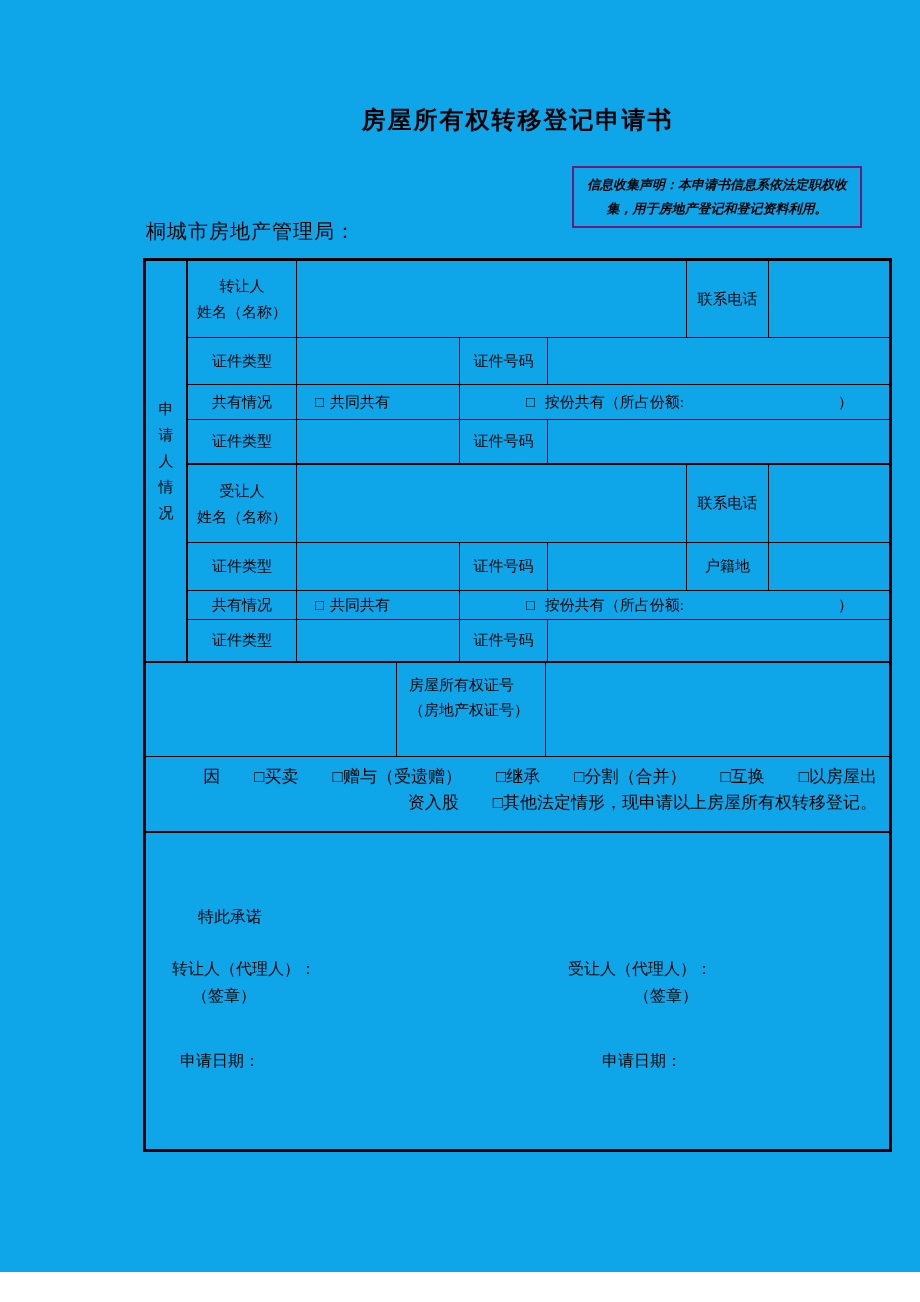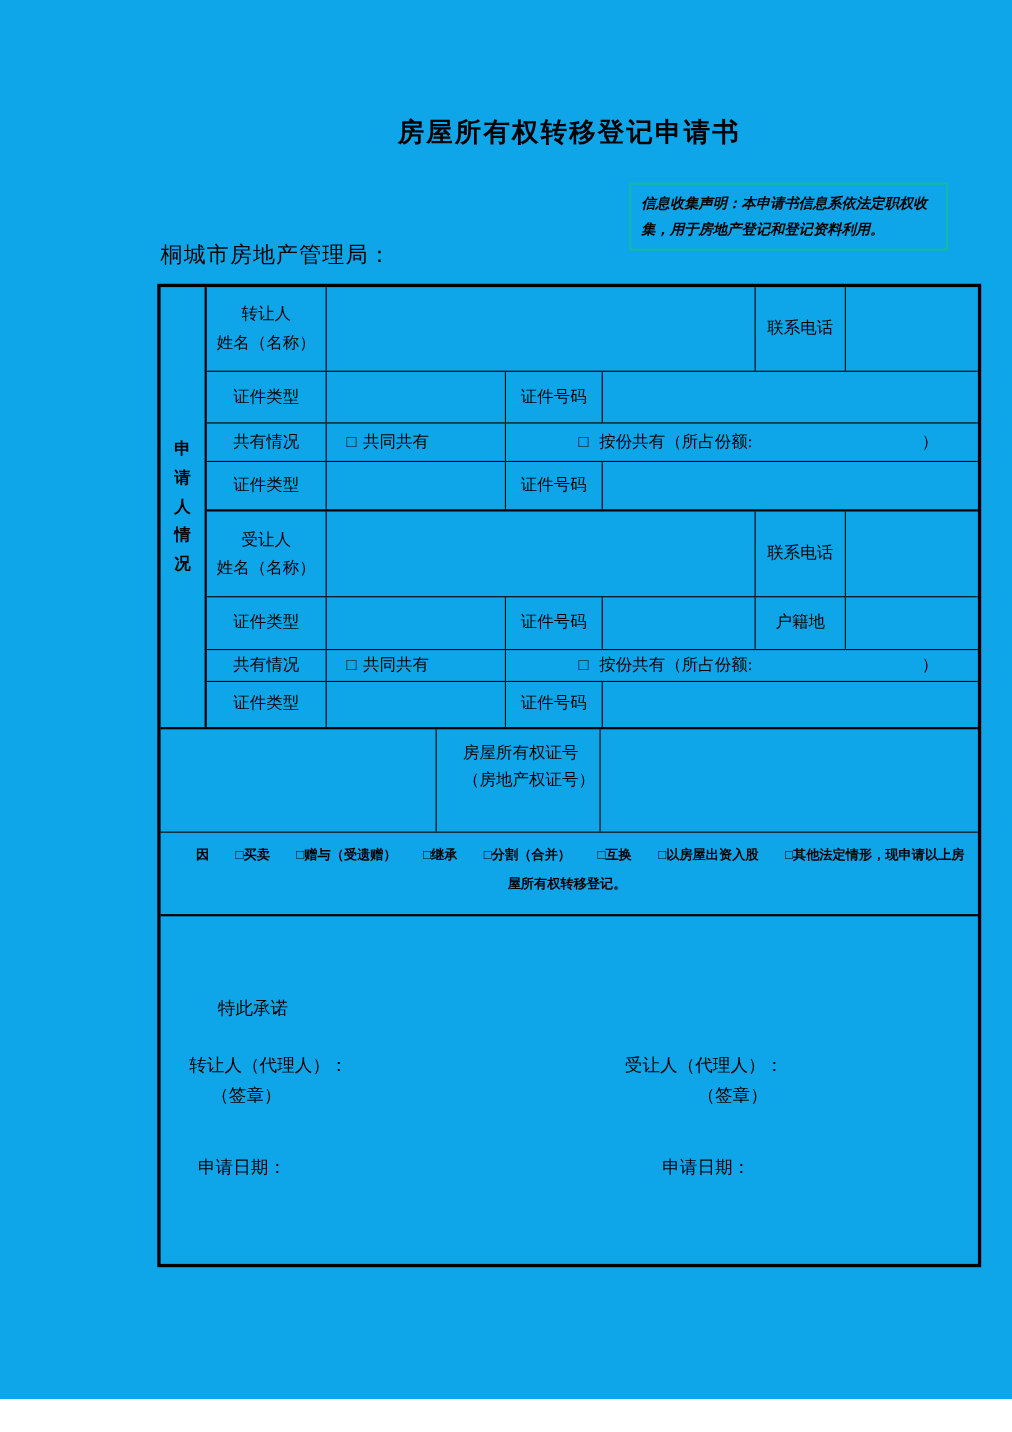--- a/index.html
+++ b/index.html
@@ -2,33 +2,33 @@
 <html><head>
 <meta charset="utf-8">
 <style>
   html,body{margin:0;padding:0;background:#fff;}
   .page{position:relative;width:920px;height:1272px;background:#0ea5e9;color:#000;
         font-family:"Liberation Serif","DejaVu Serif",serif;overflow:hidden;}
 
   .title{position:absolute;left:143px;top:104px;width:749px;text-align:center;
          font-size:24px;font-weight:bold;letter-spacing:2px;}
 
-  .notice{position:absolute;left:572px;top:166px;width:290px;height:62px;border:2px solid #14b8a6;
+  .notice{position:absolute;left:572px;top:166px;width:290px;height:62px;border:2px solid #701a75;
           box-sizing:border-box;padding:5px 9px;font-size:13px;font-weight:bold;font-style:italic;
-          line-height:24px;text-align:left;}
+          line-height:24px;text-align:center;}
 
   .salutation{position:absolute;left:146px;top:218px;font-size:20px;font-weight:normal;letter-spacing:1px;}
 
   .form-table{position:absolute;left:143px;top:258px;width:749px;height:894px;border:3px solid #000;
               box-sizing:border-box;display:flex;flex-direction:column;font-size:15px;}
 
   .section{display:flex;flex:none;}
   .section.s2,.section.s3{border-top:2px solid #000;box-sizing:border-box;}
   .side-col{width:40px;flex:none;border-right:2px solid #000;display:flex;align-items:center;justify-content:center;}
-  .side-text{width:16px;line-height:26px;text-align:center;word-break:break-all;font-size:15px;font-weight:bold;}
+  .side-text{width:16px;line-height:26px;text-align:center;word-break:break-all;font-size:15px;}
   .rows{flex:1;display:flex;flex-direction:column;min-width:0;}
 
   .row{display:flex;border-bottom:1px solid #000;box-sizing:border-box;flex:none;}
   .row:last-child{border-bottom:none;}
   .row.thick{border-bottom:2px solid #000;}
   .h77{height:77px}.h47{height:47px}.h35{height:35px}.h45{height:45px}
   .h78{height:78px}.h48{height:48px}.h29{height:29px}.h41{height:41px}
   .h94{height:94px}.h74{height:74px}
 
   .cell{border-right:1px solid #000;box-sizing:border-box;display:flex;align-items:center;
@@ -36,22 +36,22 @@
   .cell:last-child{border-right:none;}
   .cell.fill{flex:1;}
   .w109{width:109px}.w390{width:390px}.w82{width:82px}.w163{width:163px}
   .w88{width:88px}.w251{width:251px}.w149{width:149px}.w139{width:139px}
 
   .two-line div{line-height:26px;}
   .cb{display:inline-block;margin-right:6px;}
   .co-joint{justify-content:flex-start;padding-left:18px;text-align:left;}
   .co-share{justify-content:space-between;padding:0 36px 0 66px;text-align:left;}
 
-  .certno-cell{align-items:flex-start;justify-content:flex-end;padding:10px 4px 0 12px;text-align:left;}
-  .reason-cell{display:block;padding:7px 12px 0 8px;text-indent:2em;text-align:center;line-height:26px;font-size:12px;font-weight:bold;}
+  .certno-cell{align-items:flex-start;justify-content:flex-start;padding:10px 4px 0 12px;text-align:left;}
+  .reason-cell{display:block;padding:7px 12px 0 8px;text-indent:2em;text-align:right;line-height:26px;font-size:17px;}
   .remark-row{display:flex;align-items:center;}
   .remark-label{font-weight:bold;padding-left:8px;flex:none;}
   .remark-field{flex:1;height:100%;}
 
   .s3-body{position:relative;flex:1;font-size:16px;text-align:left;}
   .statement{position:absolute;top:24px;left:6px;right:8px;text-indent:2em;line-height:23px;margin:0;}
   .promise{position:absolute;top:74px;left:52px;font-family:Liberation Mono, monospace;}
   .sign-left{position:absolute;top:126px;left:26px;}
   .sign-right{position:absolute;top:126px;left:422px;}
   .seal-left{position:absolute;top:153px;left:46px;}

